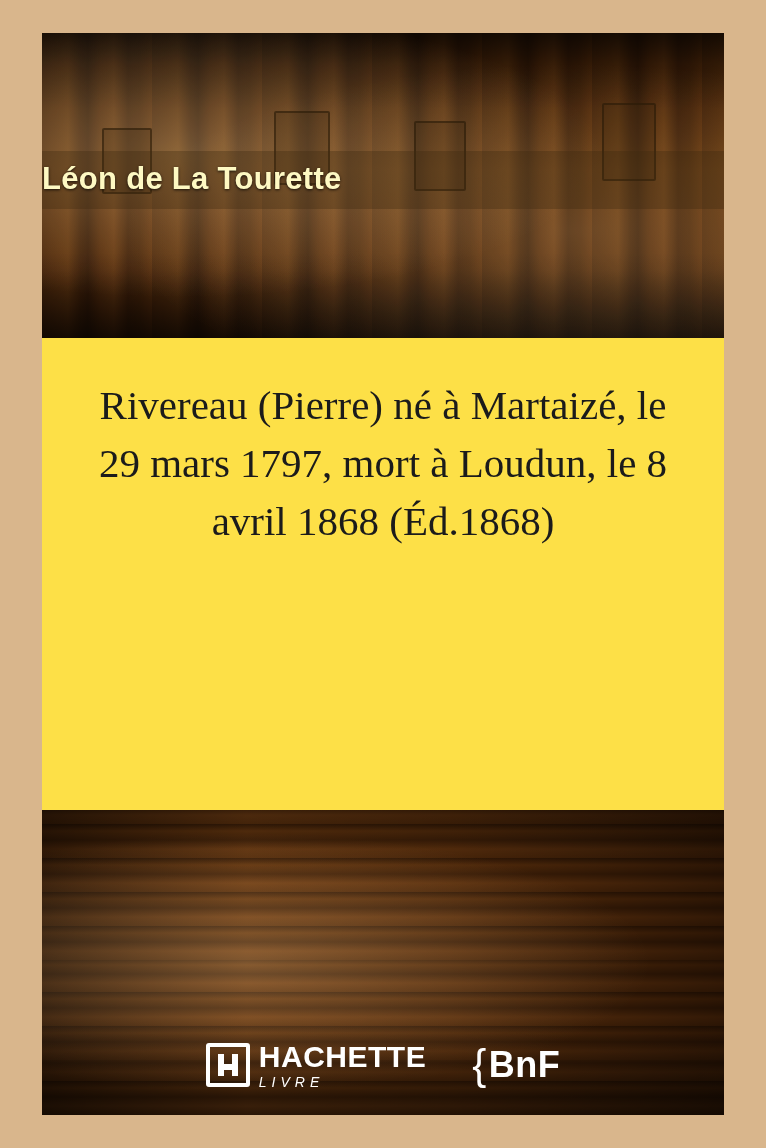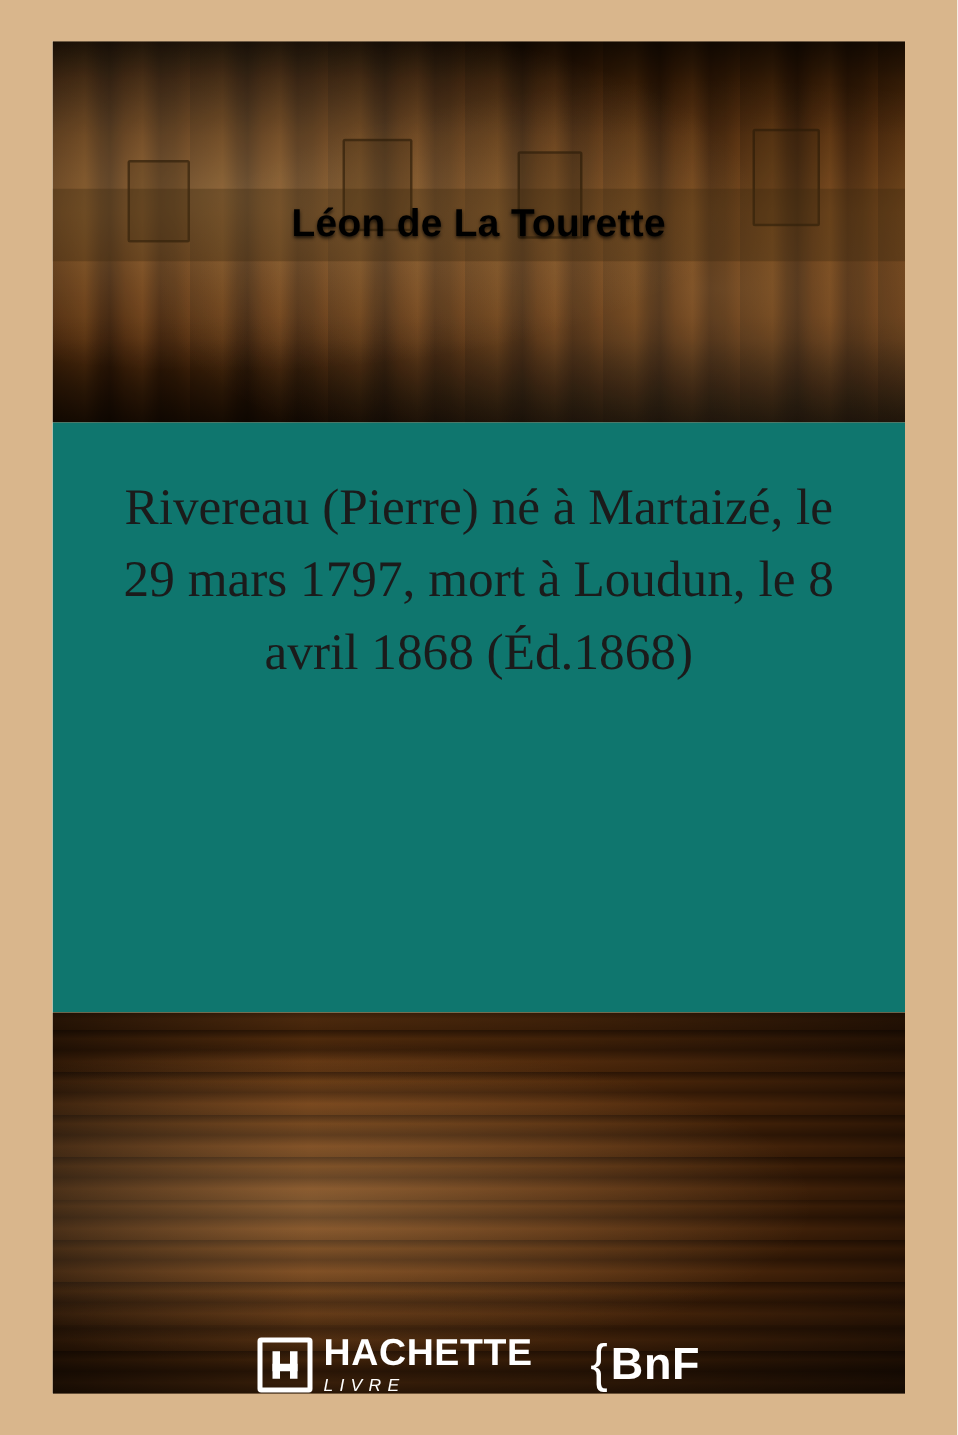--- a/index.html
+++ b/index.html
@@ -89,43 +89,43 @@
       linear-gradient(180deg, rgba(0,0,0,0.35), rgba(0,0,0,0) 20%, rgba(0,0,0,0) 70%, rgba(0,0,0,0.55)),
       radial-gradient(ellipse at 30% 50%, rgba(255,220,165,0.22), rgba(0,0,0,0) 60%);
     pointer-events: none;
   }
   
   .author {
     position: absolute;
     left: 0;
     right: 0;
     top: 128px;
-    text-align: center;
+    text-align: left;
     font-family: "Liberation Sans", sans-serif;
     font-weight: bold;
     font-size: 31px;
-    color: #000000;
+    color: #fef9c3;
     letter-spacing: 0.3px;
     text-shadow: 0 1px 3px rgba(0,0,0,0.75);
     z-index: 5;
   }
   .author-bg {
     position: absolute;
     left: 0;
     right: 0;
     top: 118px;
     height: 58px;
     background: rgba(62, 40, 16, 0.34);
     z-index: 4;
   }
   
   .title-area {
     position: relative;
     height: 472px;
-    background: #0f766e;
+    background: #fde047;
     display: flex;
     align-items: flex-start;
     justify-content: center;
     padding-top: 38px;
     box-sizing: border-box;
   }
   .title {
     width: 600px;
     text-align: center;
     font-family: "Liberation Serif", serif;
@@ -134,21 +134,21 @@
     color: #1b1b1b;
   }
   
   .footer {
     position: absolute;
     left: 0;
     right: 0;
     bottom: 0;
     height: 100px;
     display: flex;
-    align-items: flex-end;
+    align-items: center;
     justify-content: center;
     gap: 46px;
     z-index: 6;
   }
   .hachette {
     display: flex;
     align-items: center;
     gap: 9px;
   }
   .hachette-h {

